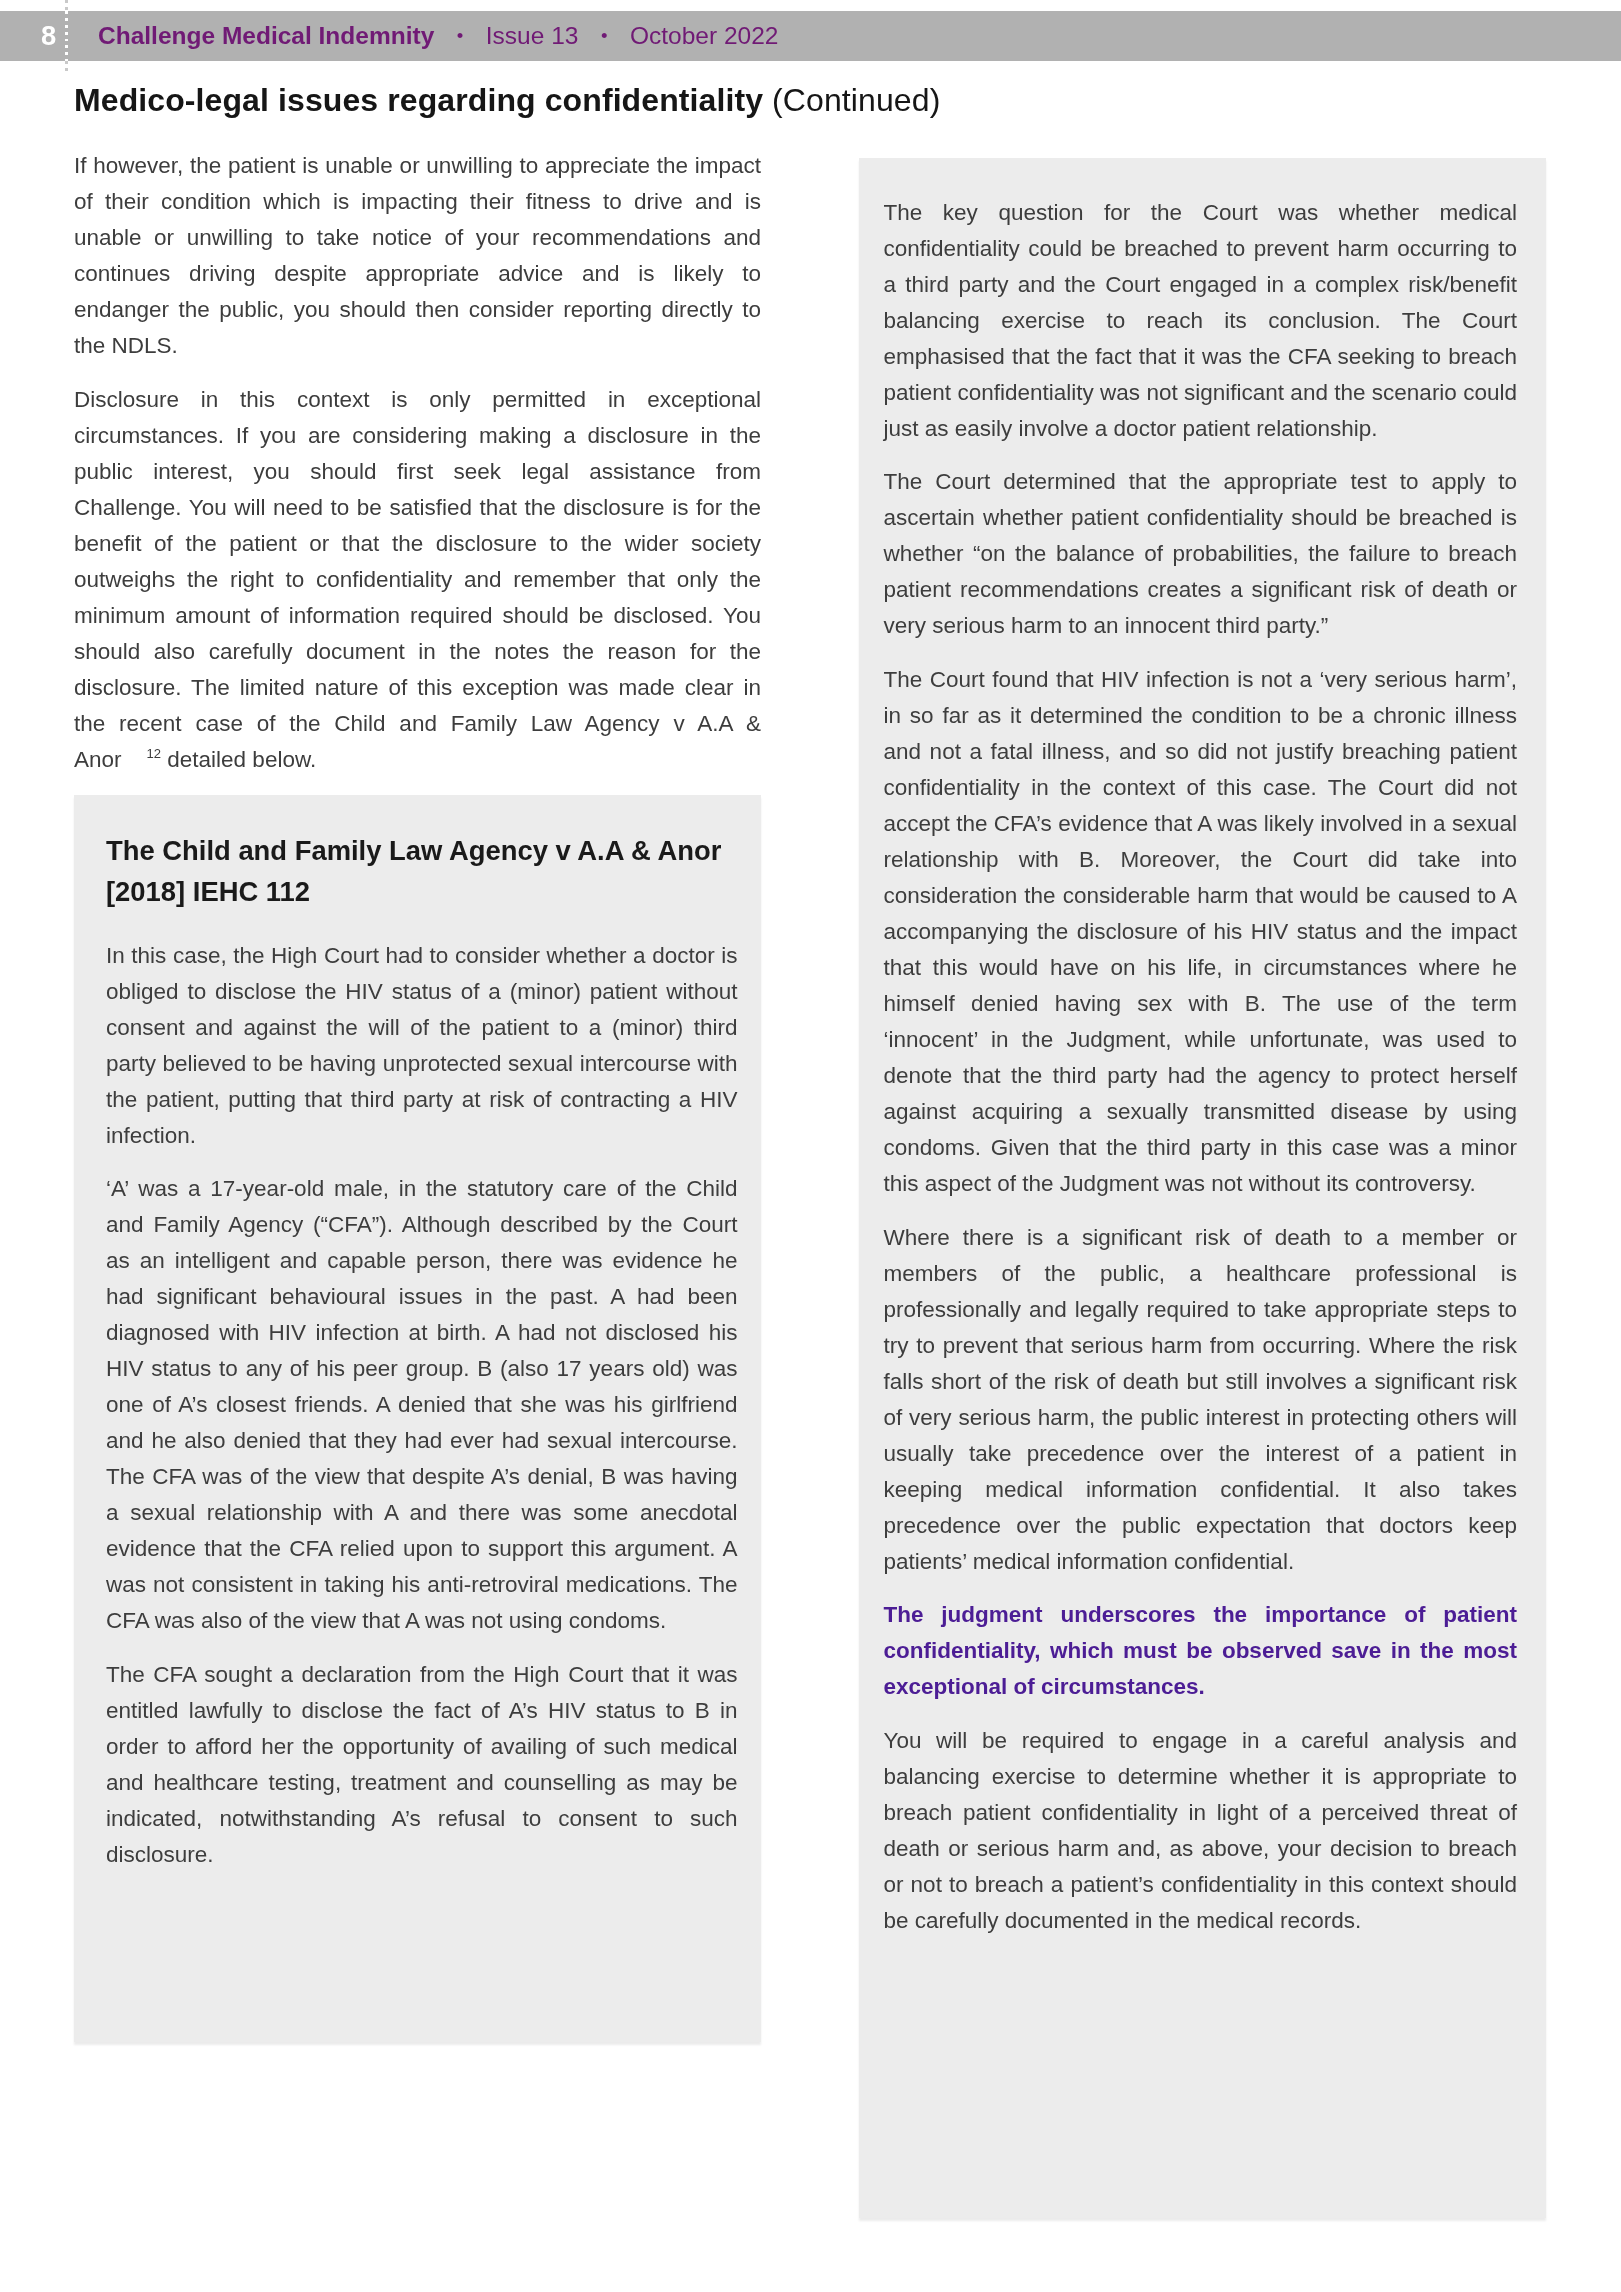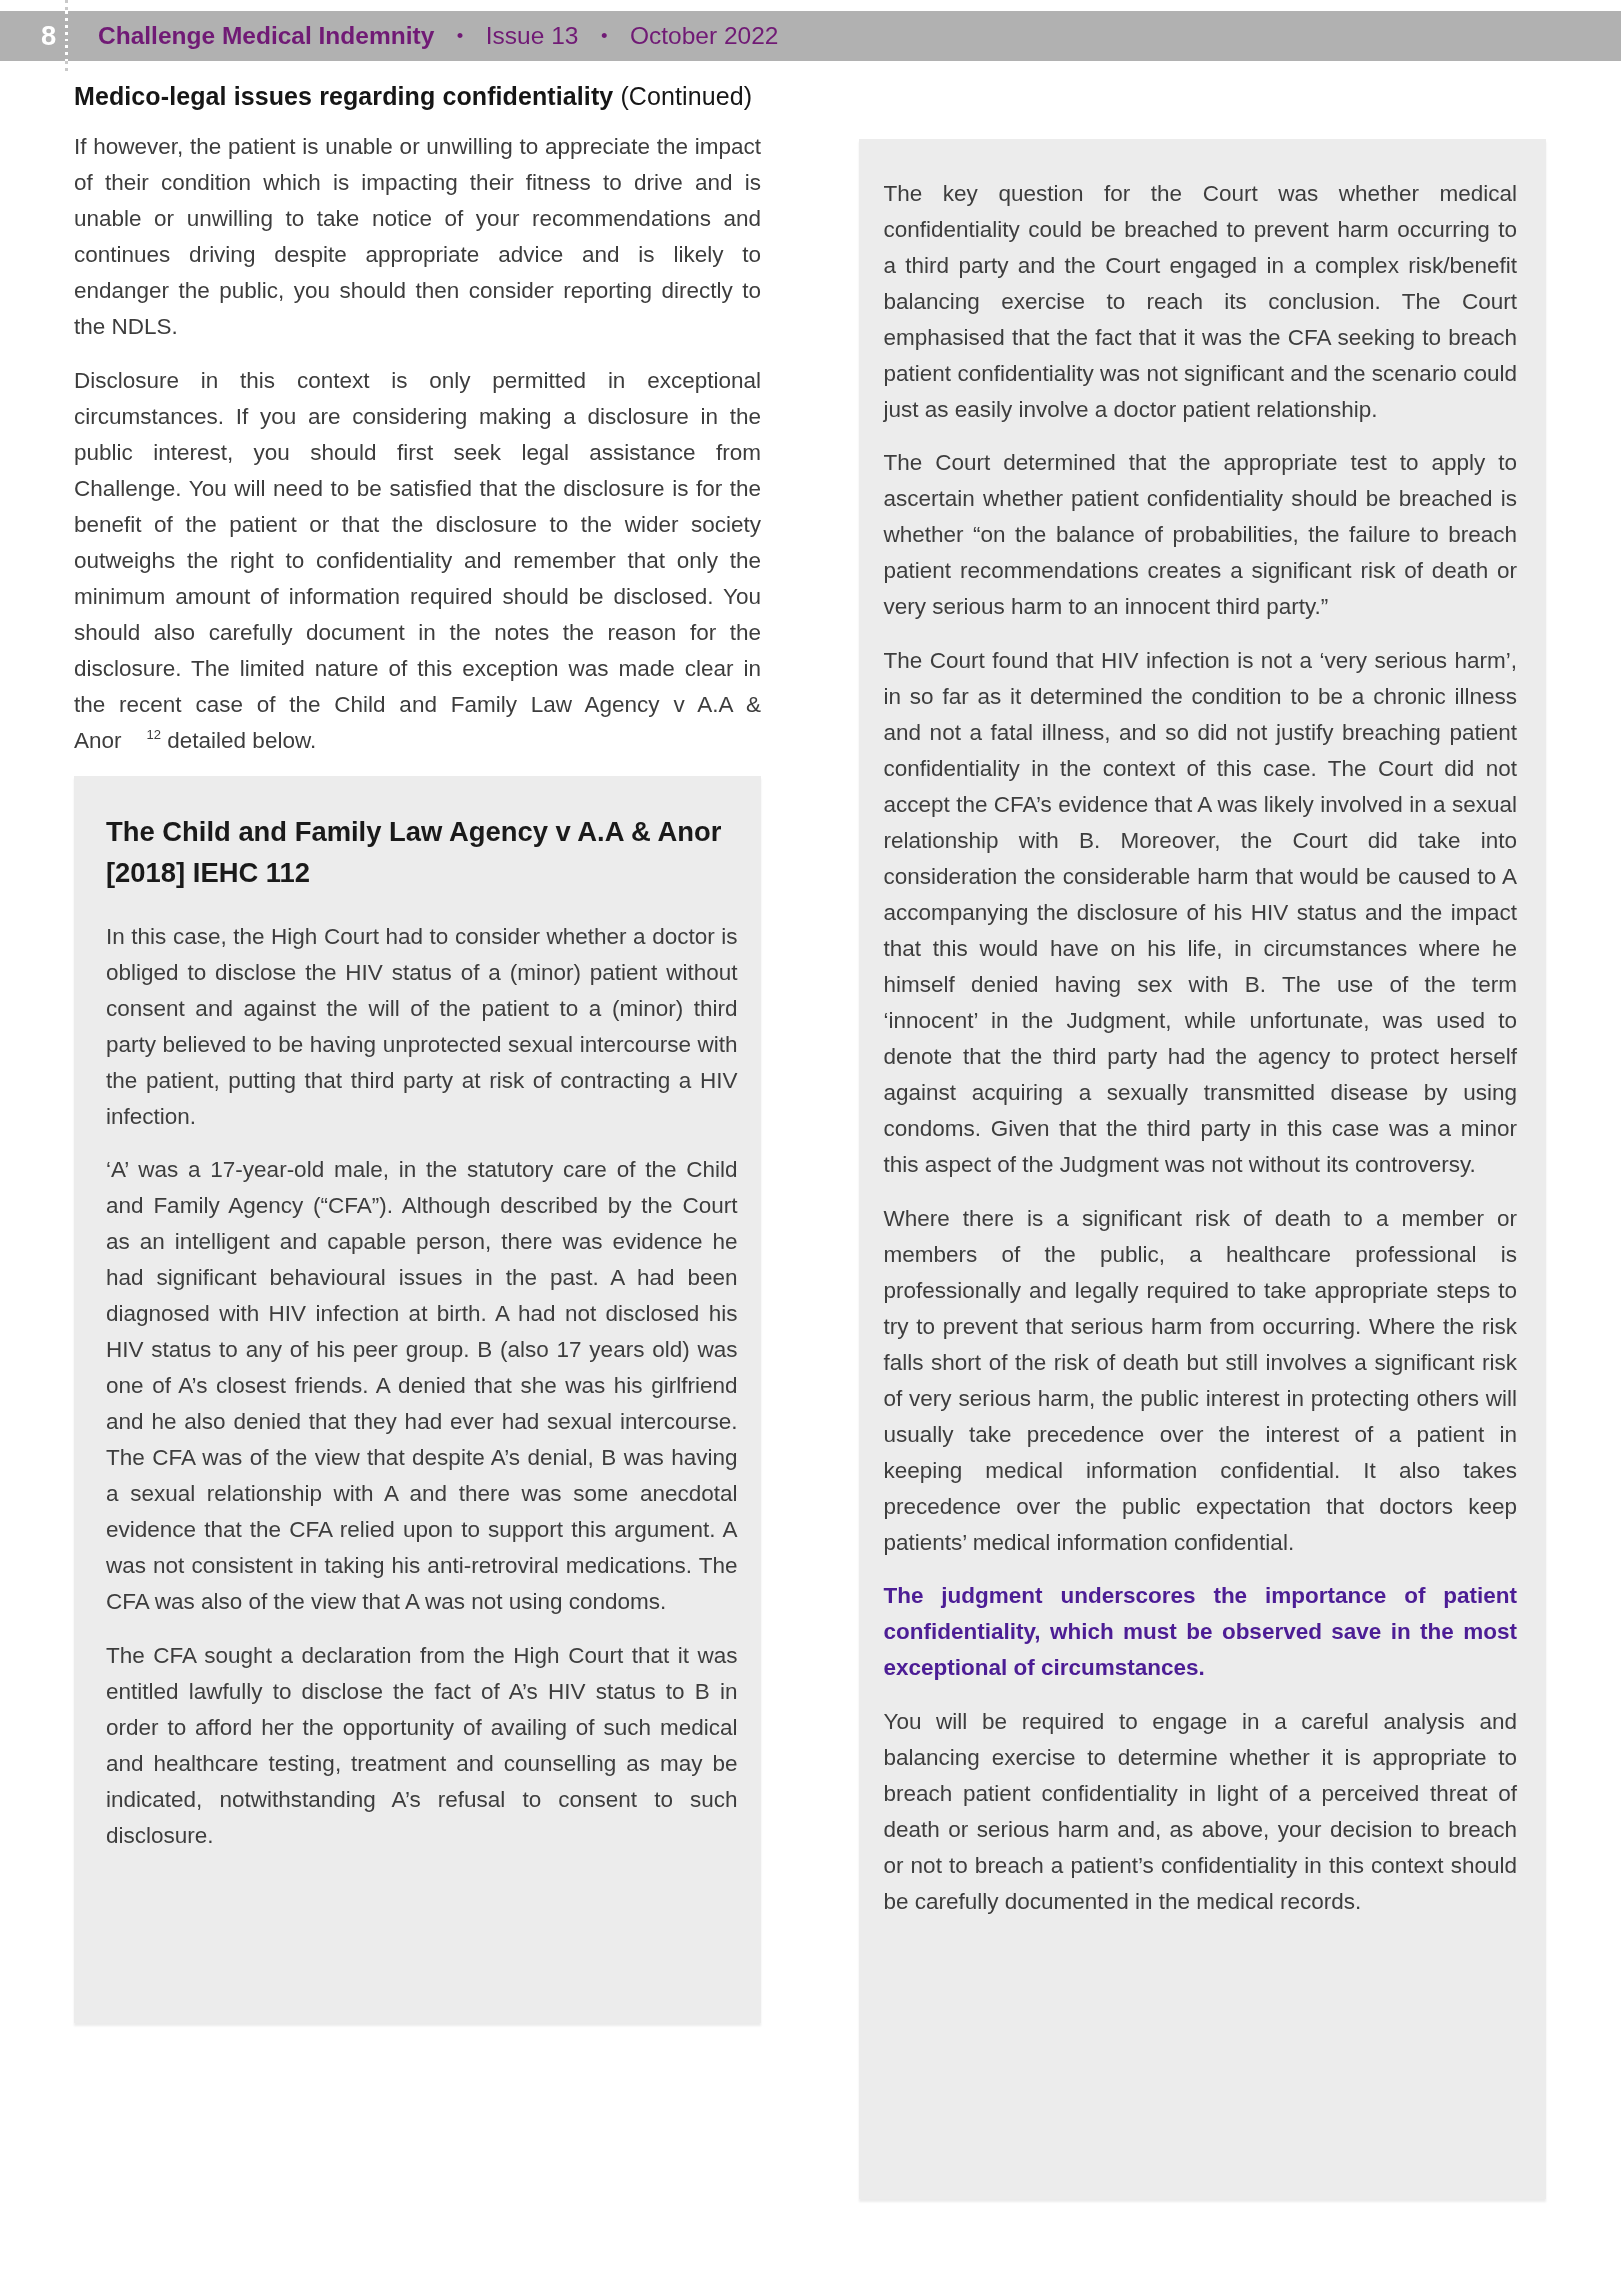--- a/index.html
+++ b/index.html
@@ -41,28 +41,28 @@
     position:absolute;left:98px;top:50%;
     transform:translateY(-50%);
     color:#701a75;font-size:24.5px;white-space:nowrap;
   }
   .masthead .pub{font-weight:bold;}
   .masthead .bullet{display:inline-block;margin:0 15.7px;font-size:18.6px;vertical-align:2px;}
 
   
   .article-heading{
     position:absolute;top:82px;left:74px;margin:0;
-    font-size:25px;font-weight:bold;color:#161616;
+    font-size:32px;font-weight:bold;color:#161616;
     letter-spacing:0.1px;
   }
   .article-heading .suffix{font-weight:normal;}
 
   
   .columns{
-    position:absolute;top:129px;left:74px;
+    position:absolute;top:148px;left:74px;
     width:1473px;
     display:flex;gap:98px;
   }
   .col{width:687px;box-sizing:border-box;}
   .col p{
     margin:0 0 17.6px 0;
     font-size:22.5px;line-height:36px;
     text-align:justify;
     color:#3d3d3d;
   }

